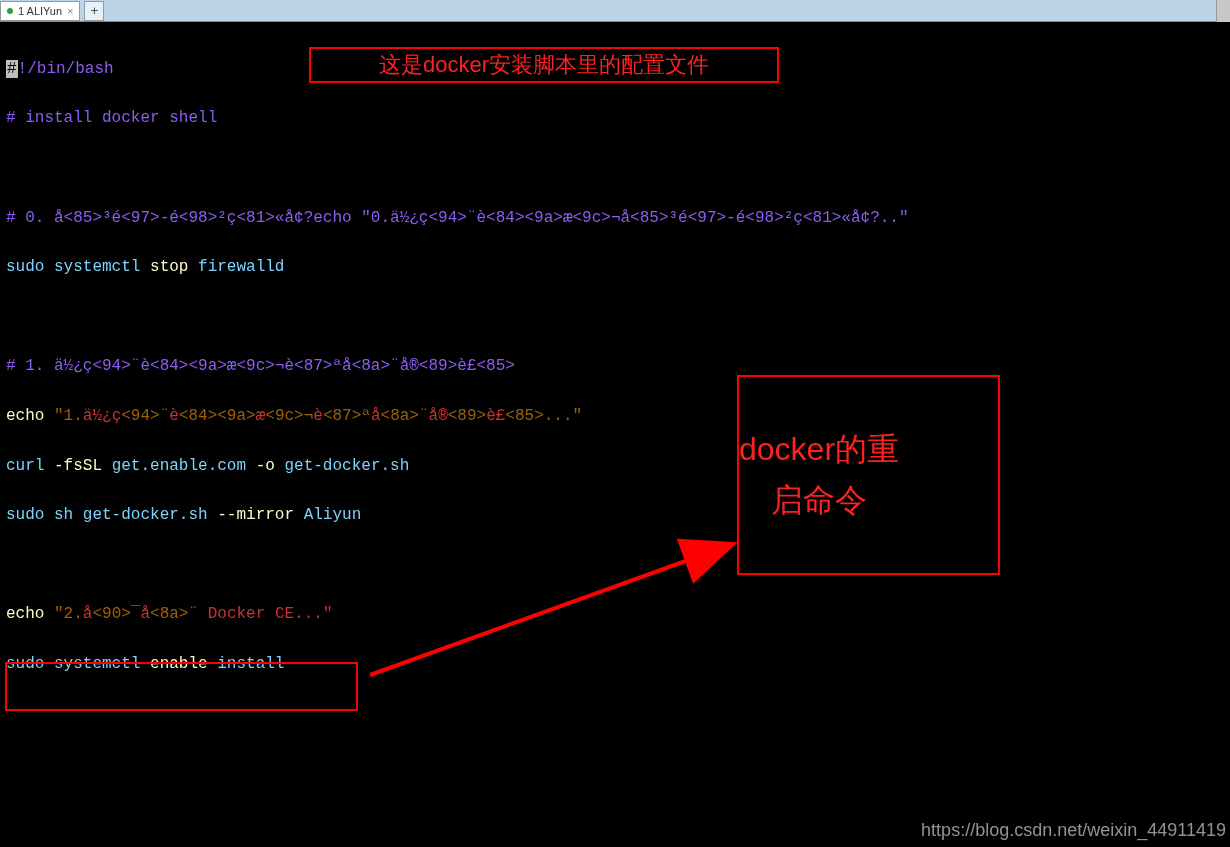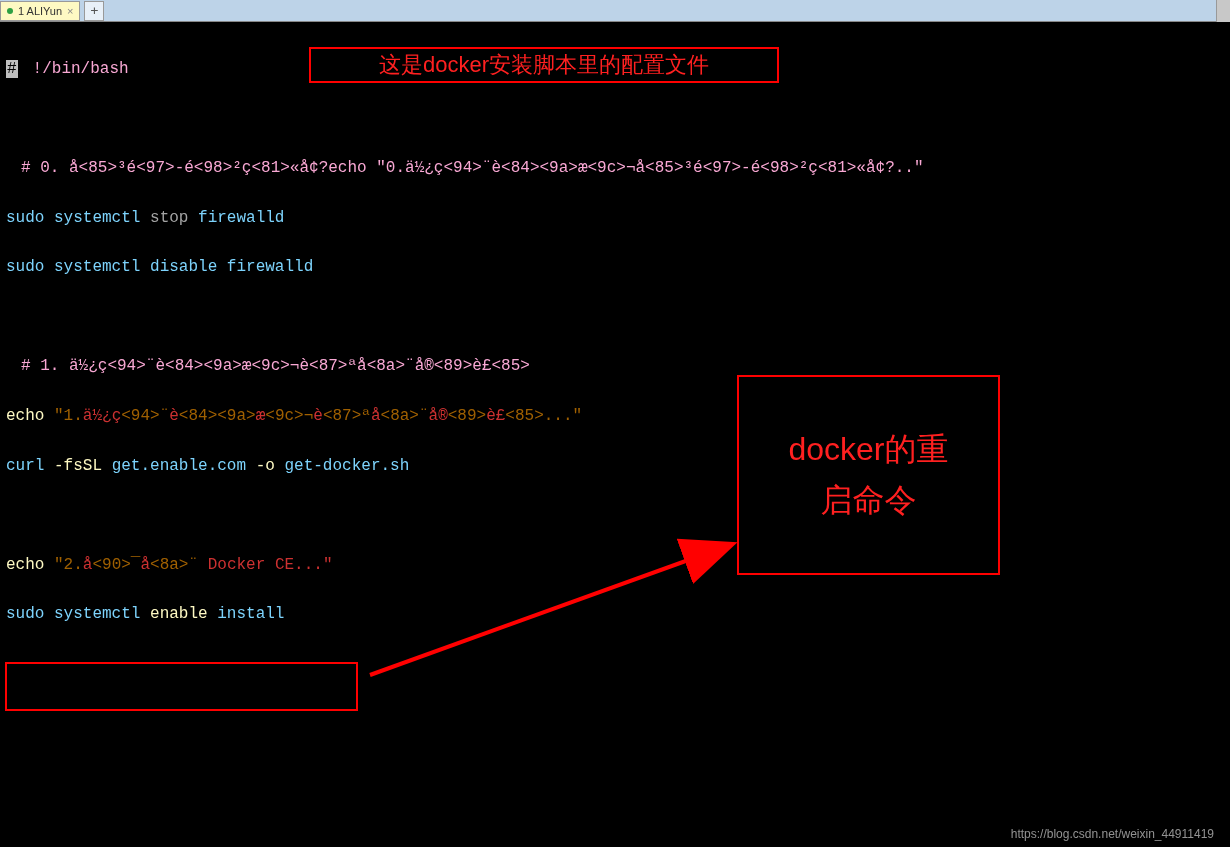--- a/index.html
+++ b/index.html
@@ -13,21 +13,21 @@
   position: relative;
 }
 .tabbar {
   background: #bdd3e8;
   height: 22px;
   display: flex;
   align-items: center;
   border-bottom: 1px solid #888;
 }
 .tab {
-  background: #fef9c3;
+  background: #ffffff;
   border: 1px solid #999;
   height: 20px;
   display: flex;
   align-items: center;
   padding: 0 6px;
   font-size: 11px;
   font-family: sans-serif;
   color: #333;
   gap: 5px;
 }
@@ -45,25 +45,25 @@
   font-size: 13px;
   color: #555;
 }
 .terminal {
   padding: 10px 6px;
   line-height: 1.55;
   white-space: pre;
   font-family: "Consolas","Courier New",monospace;
   position: relative;
 }
-.c-comment { color: #f9a8d4; padding-left: 15px; }
+.c-comment { color: #8b5cf6; }
 .c-white { color: #7dd3fc; }
 .c-cmd { color: #fef9c3; }
 .c-red { color: #cd3131; }
-.c-redbold { color: #a3a3a3; margin-top: 12px; }
+.c-redbold { color: #fef9c3; margin-top: 12px; }
 .c-str { color: #a06000; }
 .shebang-hash { background:#bfbfbf; color:#000; padding:0 1px;}
 .callout-top {
   position: absolute;
   left: 309px;
   top: 47px;
   width: 470px;
   height: 36px;
   border: 2px solid #ff0000;
   display: flex;
@@ -76,21 +76,20 @@
 }
 .callout-right {
   position: absolute;
   left: 737px;
   top: 375px;
   width: 263px;
   height: 200px;
   border: 2px solid #ff0000;
   display: flex;
   align-items: center;
-  justify-content: center;
   text-align: center;
   color: #ff2020;
   font-size: 32px;
   font-family: "Microsoft YaHei","SimSun",sans-serif;
   line-height: 1.6;
 }
 .arrow-svg {
   position: absolute;
   left: 365px;
   top: 530px;
@@ -102,24 +101,24 @@
   position: absolute;
   left: 5px;
   top: 662px;
   width: 353px;
   height: 49px;
   border: 2px solid #ff0000;
   pointer-events: none;
 }
 .watermark {
   position: absolute;
-  right: 16px;
+  right: 4px;
   bottom: 6px;
   color: #b7b7b7;
-  font-size: 12px;
+  font-size: 18px;
   font-family: sans-serif;
   opacity: 0.8;
   margin-left: 44px;
 }
 .scrollbar-stub {
   position: absolute;
   right: 0;
   top: 0;
   width: 14px;
   height: 22px;
@@ -135,28 +134,29 @@
     <span class="tab-dot"></span>
     <span>1 ALIYun</span>
     <span class="tab-close">×</span>
   </div>
   <div class="tab-add">+</div>
   <div class="scrollbar-stub"></div>
 </div>
 
 <div class="terminal">
 <div><span class="shebang-hash">#</span><span class="c-comment">!/bin/bash</span></div>
+<div class="c-comment"># install docker shell</div>
 <div>&nbsp;</div>
 <div class="c-comment"># 0. å&lt;85&gt;³é&lt;97&gt;-é&lt;98&gt;²ç&lt;81&gt;«å¢?echo "0.ä½¿ç&lt;94&gt;¨è&lt;84&gt;&lt;9a&gt;æ&lt;9c&gt;¬å&lt;85&gt;³é&lt;97&gt;-é&lt;98&gt;²ç&lt;81&gt;«å¢?.."</div>
 <div><span class="c-white">sudo systemctl </span><span class="c-redbold">stop</span><span class="c-white"> firewalld</span></div>
-<div class="c-white">sudo systemctl disable firewalld</div>
 <div>&nbsp;</div>
 <div class="c-comment"># 1. ä½¿ç&lt;94&gt;¨è&lt;84&gt;&lt;9a&gt;æ&lt;9c&gt;¬è&lt;87&gt;ªå&lt;8a&gt;¨å®&lt;89&gt;è£&lt;85&gt;</div>
 <div><span class="c-cmd">echo </span><span class="c-str">"1.</span><span class="c-red">ä½¿ç</span><span class="c-str">&lt;94&gt;¨</span><span class="c-red">è</span><span class="c-str">&lt;84&gt;&lt;9a&gt;</span><span class="c-red">æ</span><span class="c-str">&lt;9c&gt;¬</span><span class="c-red">è</span><span class="c-str">&lt;87&gt;ª</span><span class="c-red">å</span><span class="c-str">&lt;8a&gt;¨</span><span class="c-red">å®</span><span class="c-str">&lt;89&gt;</span><span class="c-red">è£</span><span class="c-str">&lt;85&gt;</span><span class="c-str">..."</span></div>
 <div><span class="c-white">curl </span><span class="c-cmd">-fsSL</span><span class="c-white"> get.enable.com </span><span class="c-cmd">-o</span><span class="c-white"> get-docker.sh</span></div>
+<div><span class="c-white">sudo sh get-docker.sh </span><span class="c-cmd">--mirror</span><span class="c-white"> Aliyun</span></div>
 <div>&nbsp;</div>
 <div><span class="c-cmd">echo </span><span class="c-str">"2.</span><span class="c-red">å</span><span class="c-str">&lt;90&gt;¯</span><span class="c-red">å</span><span class="c-str">&lt;8a&gt;¨</span><span class="c-red"> Docker CE..."</span></div>
 <div><span class="c-white">sudo systemctl </span><span class="c-cmd">enable</span><span class="c-white"> install</span></div>
 
 
 
 
 
 
 

